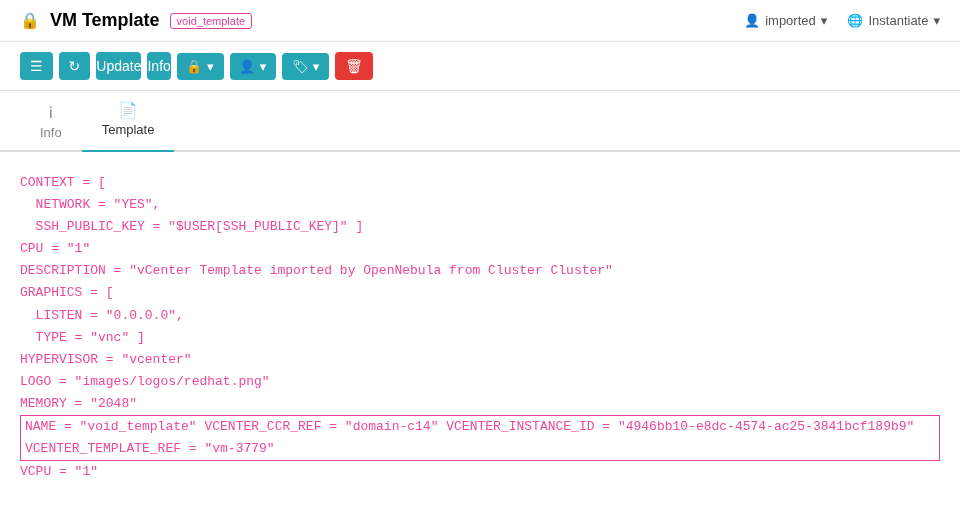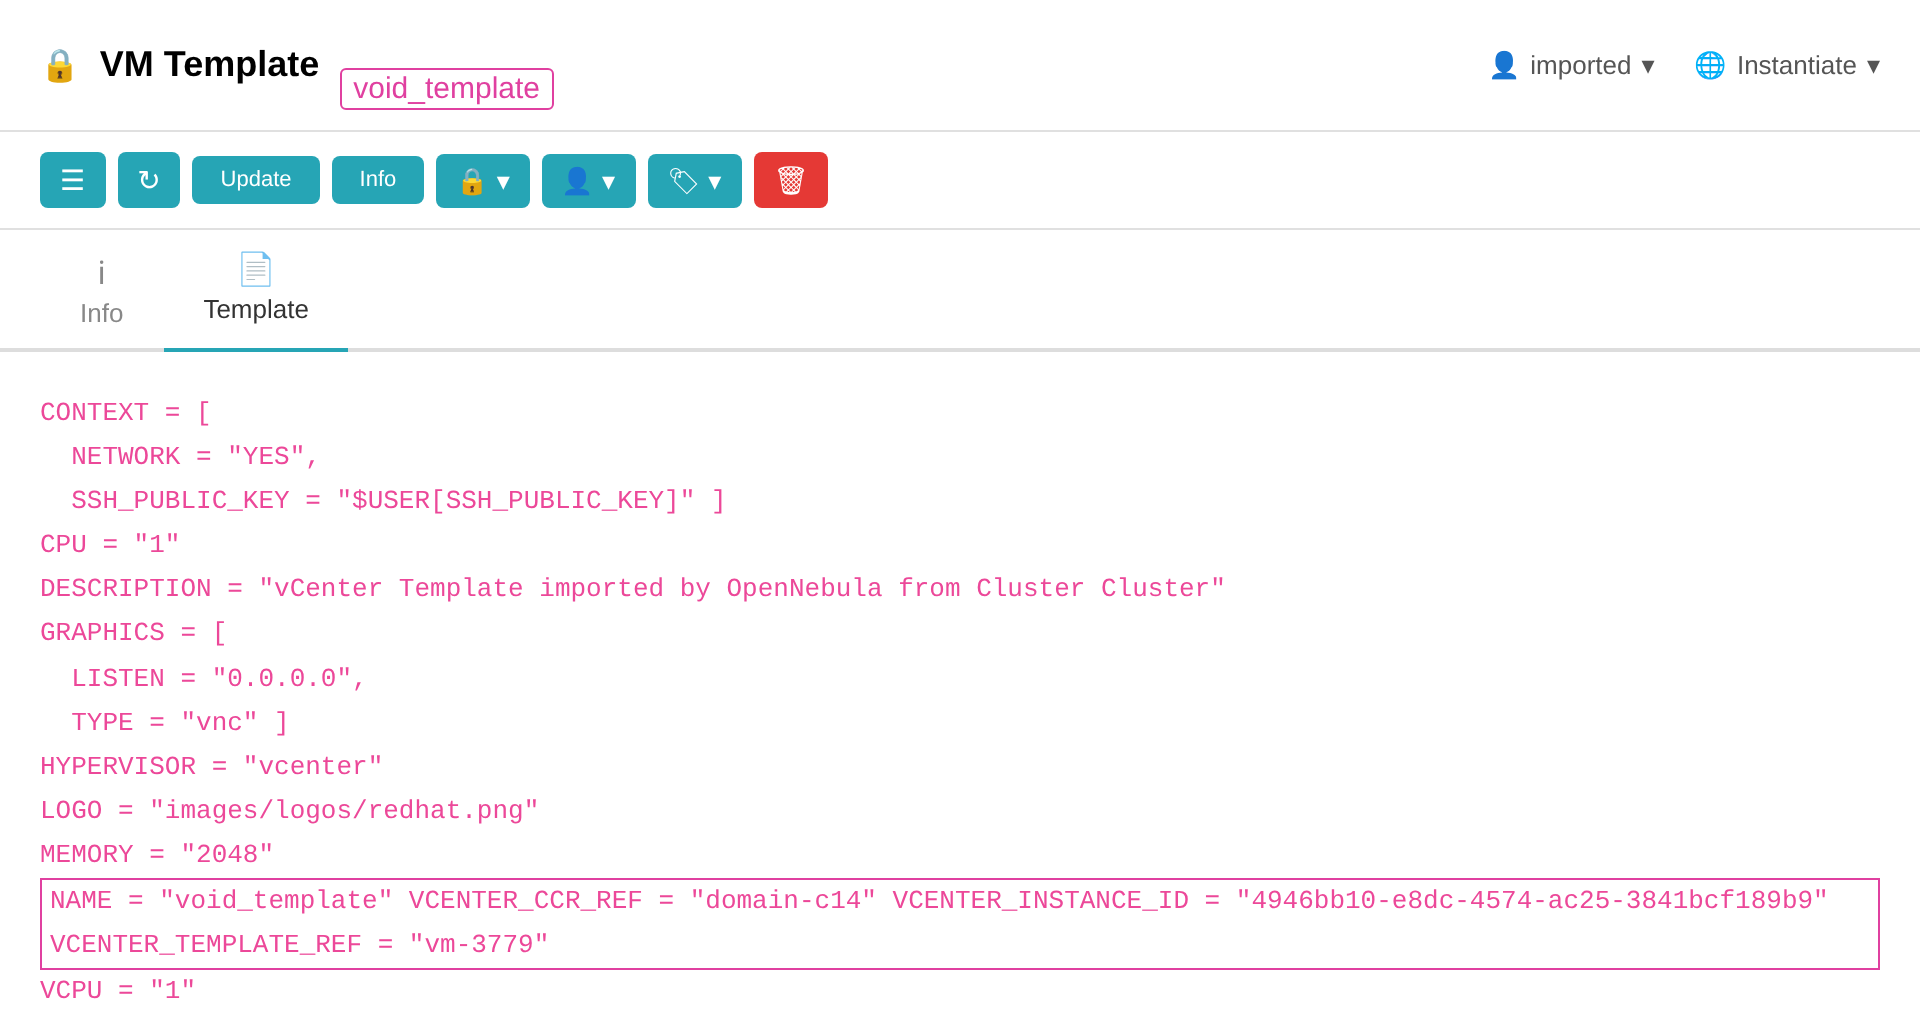--- a/index.html
+++ b/index.html
@@ -28,25 +28,24 @@
       gap: 8px;
     }
     .lock-icon {
       color: #888;
       font-size: 16px;
     }
     .badge {
       background: transparent;
       border: 1.5px solid #e040a0;
       color: #e040a0;
-      font-size: 15px;
+      font-size: 11px;
       padding: 1px 6px;
       border-radius: 3px;
       font-weight: normal;
-      margin-top: 24px;
     }
     .top-bar-right {
       display: flex;
       align-items: center;
       gap: 20px;
       color: #555;
       font-size: 13px;
     }
     .user-info, .cloud-info {
       display: flex;
@@ -58,25 +57,25 @@
     
     .toolbar {
       display: flex;
       align-items: center;
       gap: 6px;
       padding: 10px 20px;
       border-bottom: 1px solid #e0e0e0;
       background: #fff;
     }
     .btn {
-      padding: 6px 14px;
-      border: none;
-      border-radius: 4px;
-      cursor: pointer;
-      font-size: 11px;
+      padding: 6px 0;
+      border: none;
+      border-radius: 4px;
+      cursor: pointer;
+      font-size: 14px;
       font-weight: 500;
     }
     .btn-teal {
       background: #26a5b5;
       color: #fff;
     }
     .btn-icon {
       background: #26a5b5;
       color: #fff;
       padding: 6px 10px;

